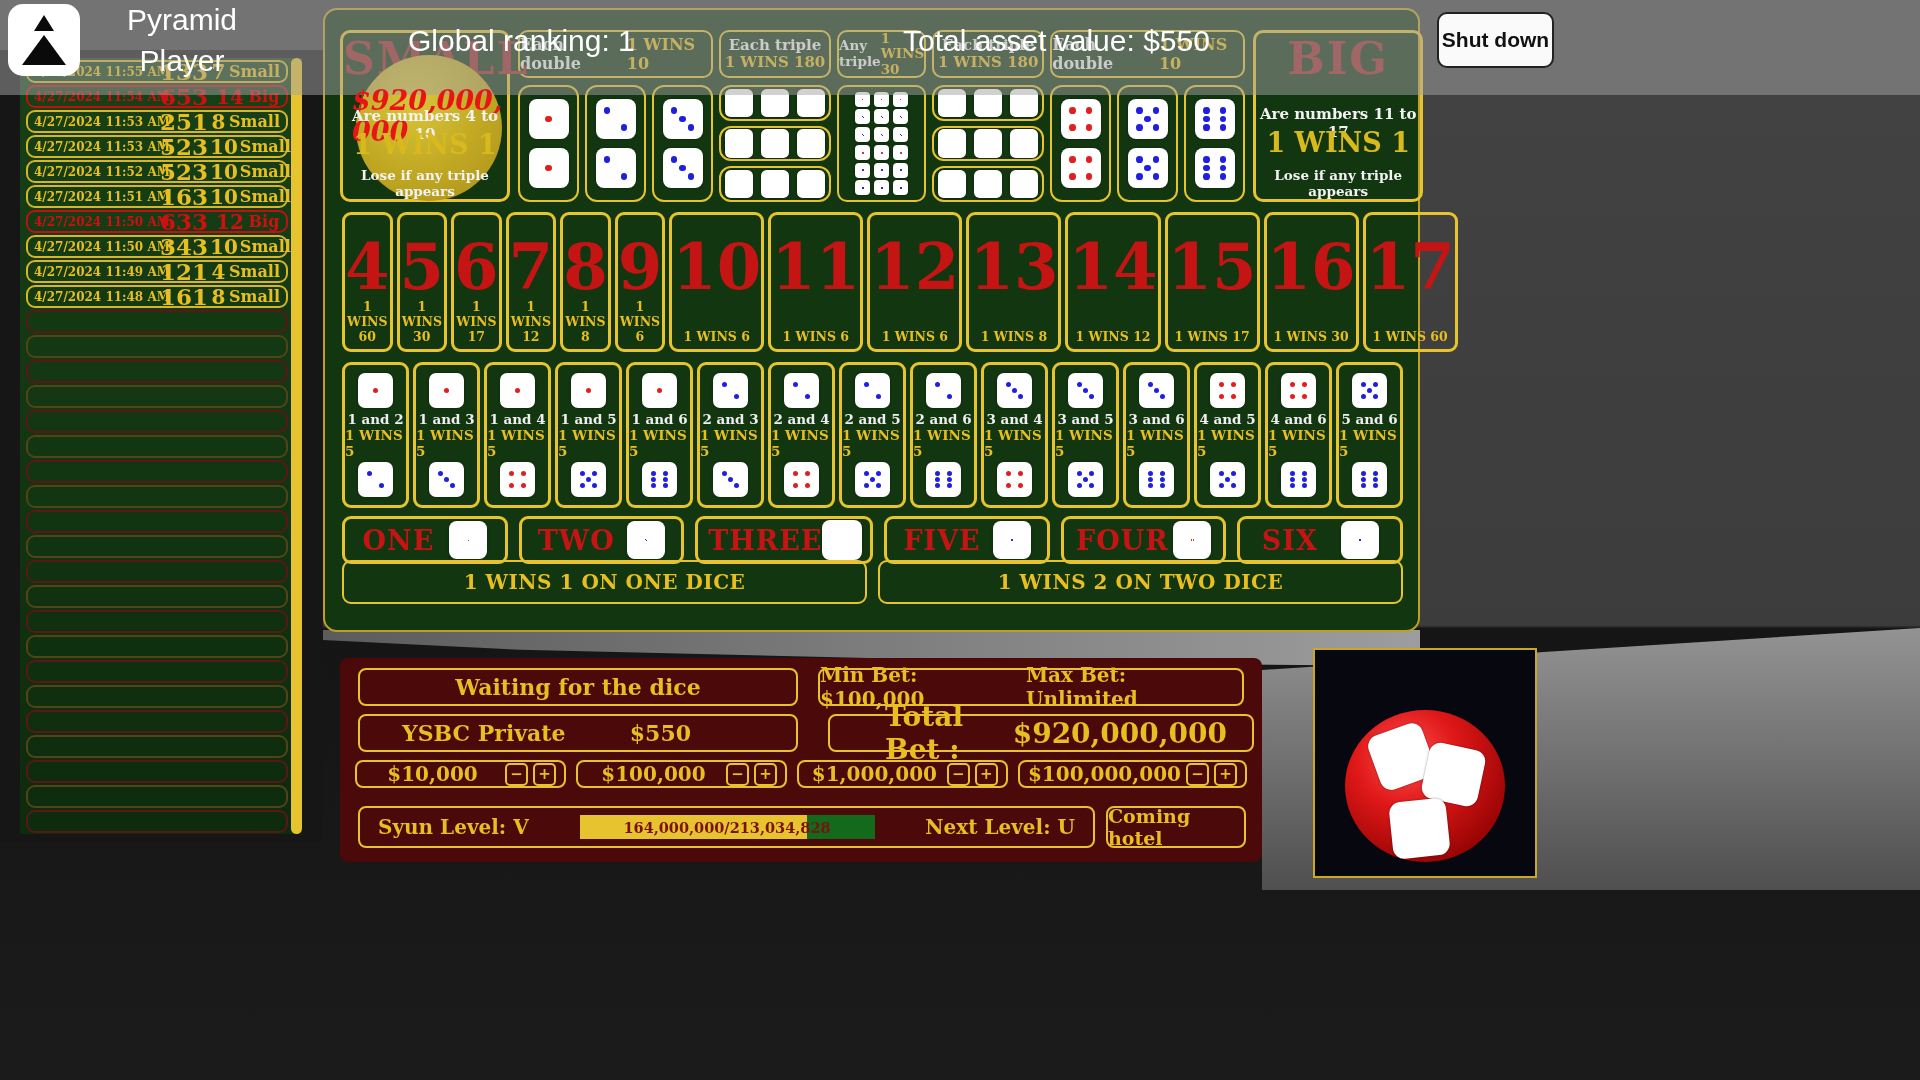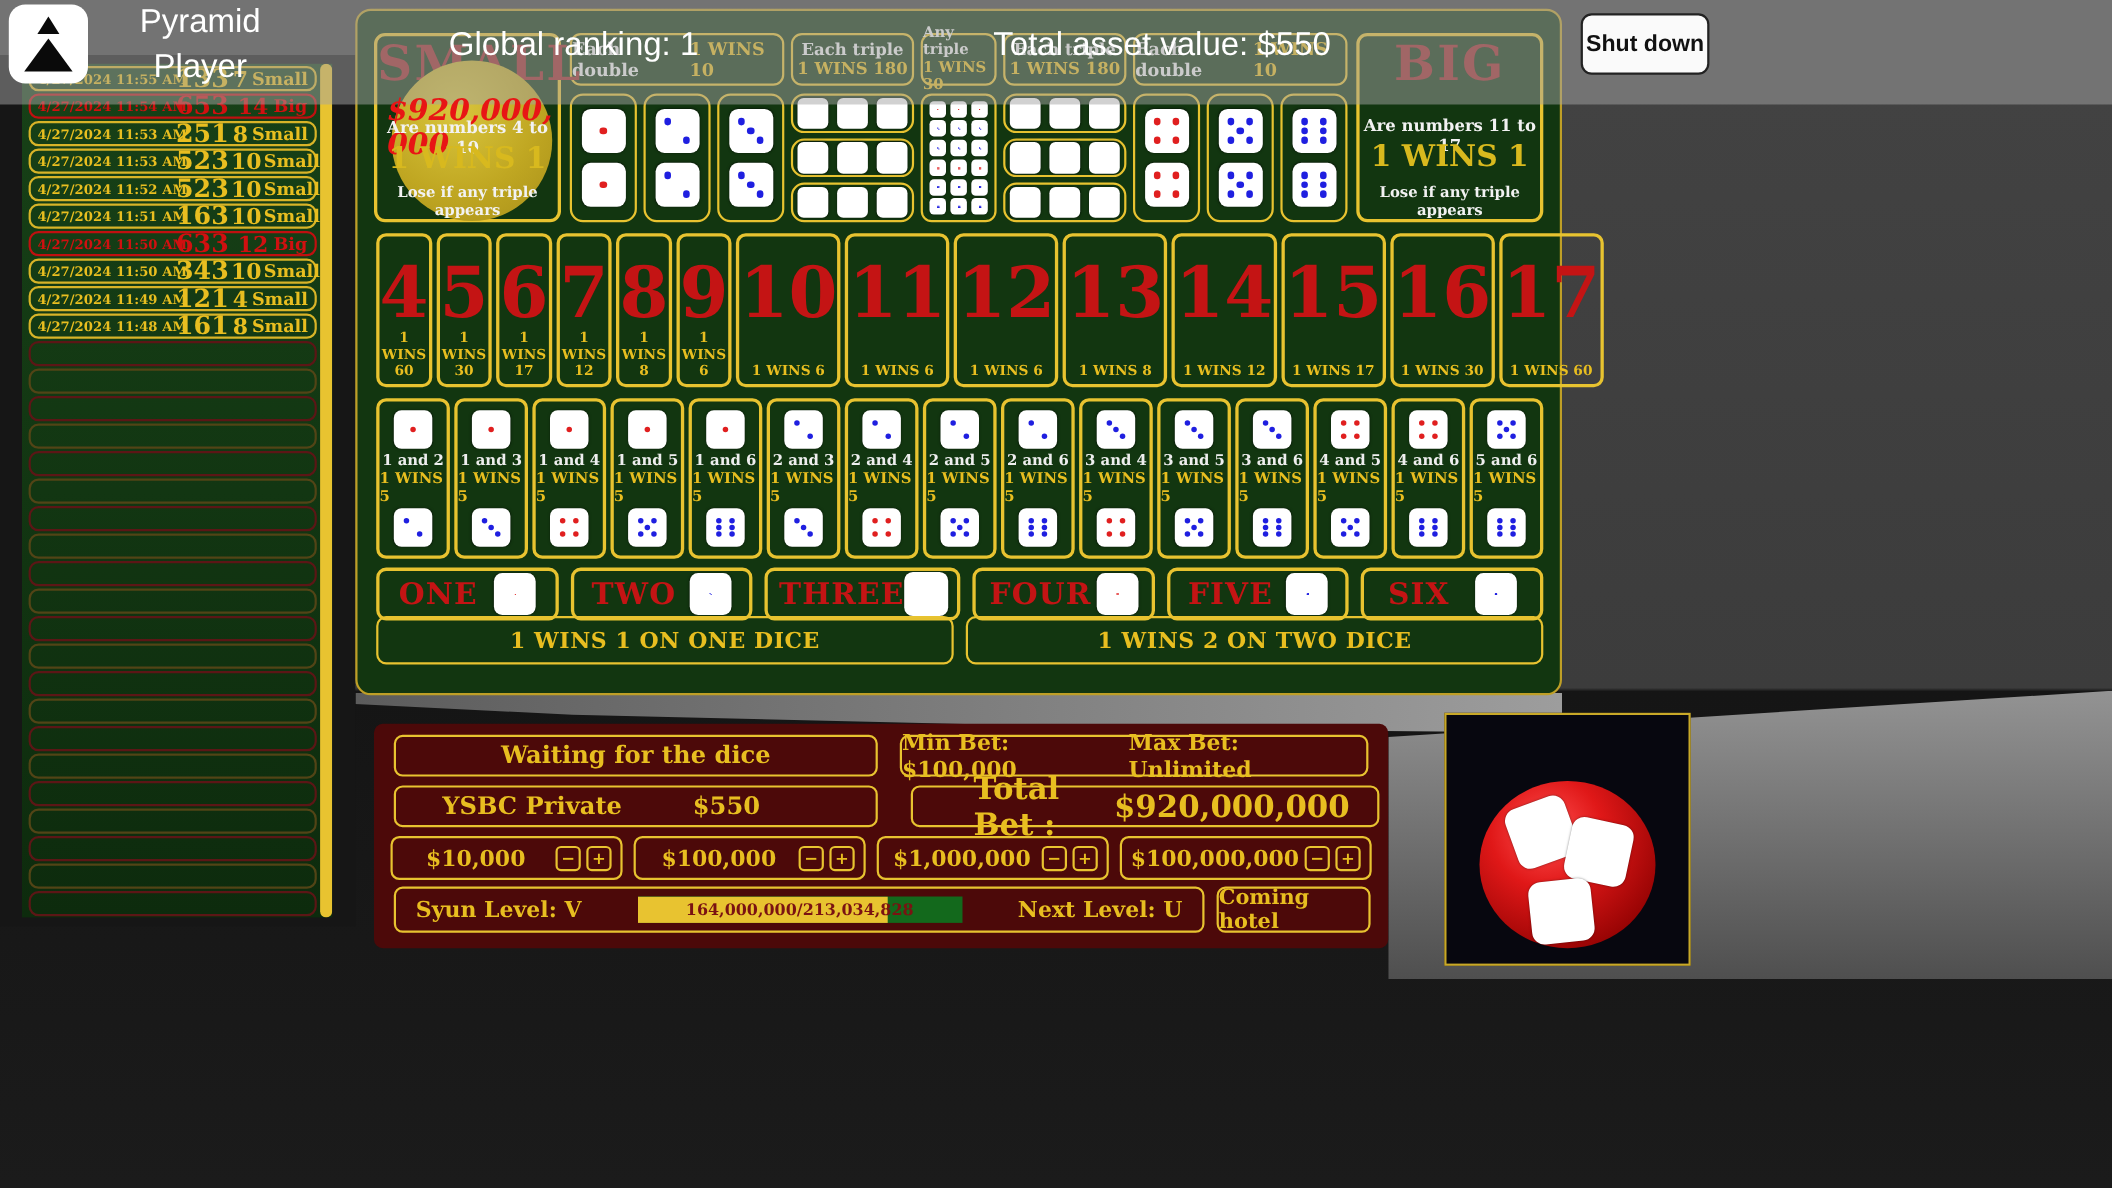--- a/index.html
+++ b/index.html
@@ -53,21 +53,21 @@
   #small-box .lose-text{top:134px}
   #big-box .range-text{top:72px}
   #big-box .win-text{top:94px}
   #big-box .lose-text{top:134px}
 
   #center-bets{flex:1;display:flex;flex-direction:column}
   #badges{height:48px;display:flex;gap:6px;margin-bottom:7px}
   .badge{border:2.5px solid #e8c330;border-radius:10px;display:flex;align-items:center;justify-content:center}
   .badge.wide{flex:0 0 195px;gap:10px}
   .badge.tall{flex:0 0 112px;flex-direction:column;line-height:1.15}
-  .badge.anyw{flex:1;flex-direction:column;line-height:1.15}
+  .badge.anyw{flex:1;line-height:1.15}
   .badge .lbl{font-size:16px;font-weight:bold;color:#f2f2f2}
   .badge .pay{font-size:16px;font-weight:bold;color:#e8be20}
   .badge.tall .lbl,.badge.tall .pay,.badge.anyw .lbl,.badge.anyw .pay{font-size:15px}
   .badge.anyw .lbl,.badge.anyw .pay{font-size:13.5px}
 
   #dice-zones{flex:1;display:flex;gap:6px}
   .pair-zone{flex:0 0 195px;display:flex;gap:6px}
   .pair-box{flex:1;border:2.5px solid #e8c330;border-radius:12px;
       display:flex;flex-direction:column;align-items:center;justify-content:center;gap:9px}
   .trio-zone{flex:0 0 112px;display:flex;flex-direction:column;gap:5px}
@@ -120,21 +120,21 @@
   #control-panel{position:absolute;left:340px;top:658px;width:922px;height:204px;
       background:#4c0909;border-radius:8px}
   .cp-box{position:absolute;border:2px solid #e8c330;border-radius:8px;
       display:flex;align-items:center;color:#e8be20;font-weight:bold}
   #status-box{left:18px;top:10px;width:440px;height:38px;justify-content:center;font-size:22px}
   #minmax-box{left:478px;top:10px;width:426px;height:38px;justify-content:space-around;font-size:20px}
   #room-box{left:18px;top:56px;width:440px;height:38px;font-size:22px;padding:0 105px 0 42px}
   #room-box .val{margin-left:auto}
   #totalbet-box{left:488px;top:56px;width:426px;height:38px;font-size:28px;padding:0 25px 0 55px}
   #totalbet-box .val{margin-left:auto}
-  #chips-row{position:absolute;left:15px;top:102px;right:15px;height:40px;display:flex;gap:10px}
+  #chips-row{position:absolute;left:15px;top:102px;right:15px;height:28px;display:flex;gap:10px}
   .chip-box{flex:1;border:2px solid #e8c330;border-radius:8px;display:flex;align-items:center;padding:0 8px}
   .chip-val{flex:1;text-align:center;font-size:20px;font-weight:bold;color:#e8be20}
   .stepper{width:23px;height:23px;border:2px solid #e8c330;border-radius:5px;background:transparent;
       color:#e8be20;font-size:15px;font-weight:bold;display:flex;align-items:center;justify-content:center;
       margin-left:5px;cursor:pointer;font-family:"DejaVu Sans",sans-serif}
   #level-box{left:18px;top:148px;width:737px;height:42px;justify-content:space-between;
       padding:0 18px;font-size:20px}
   #hotel-box{left:766px;top:148px;width:140px;height:42px;justify-content:center;font-size:19px}
   #progress-bar{position:relative;width:295px;height:24px;background:#13691c;overflow:hidden}
   #progress-fill{position:absolute;left:0;top:0;height:100%;background:#e8c330}
@@ -1370,45 +1370,45 @@
             <i></i>
             <i></i>
             <i class="pip blue"></i>
             <i></i>
             <i></i>
             <i></i>
             <i class="pip blue"></i>
           </div>
         </div>
         <div class="single-box">
+          <div class="single-lbl">FIVE</div>
+          <div class="die d38">
+            <i class="pip blue"></i>
+            <i></i>
+            <i class="pip blue"></i>
+            <i></i>
+            <i class="pip blue"></i>
+            <i></i>
+            <i class="pip blue"></i>
+            <i></i>
+            <i class="pip blue"></i>
+          </div>
+        </div>
+        <div class="single-box">
           <div class="single-lbl">FOUR</div>
           <div class="die d38">
             <i class="pip red"></i>
             <i></i>
             <i class="pip red"></i>
             <i></i>
             <i></i>
             <i></i>
             <i class="pip red"></i>
             <i></i>
             <i class="pip red"></i>
-          </div>
-        </div>
-        <div class="single-box">
-          <div class="single-lbl">FIVE</div>
-          <div class="die d38">
-            <i class="pip blue"></i>
-            <i></i>
-            <i class="pip blue"></i>
-            <i></i>
-            <i class="pip blue"></i>
-            <i></i>
-            <i class="pip blue"></i>
-            <i></i>
-            <i class="pip blue"></i>
           </div>
         </div>
         <div class="single-box">
           <div class="single-lbl">SIX</div>
           <div class="die d38">
             <i class="pip blue"></i>
             <i></i>
             <i class="pip blue"></i>
             <i class="pip blue"></i>
             <i></i>

